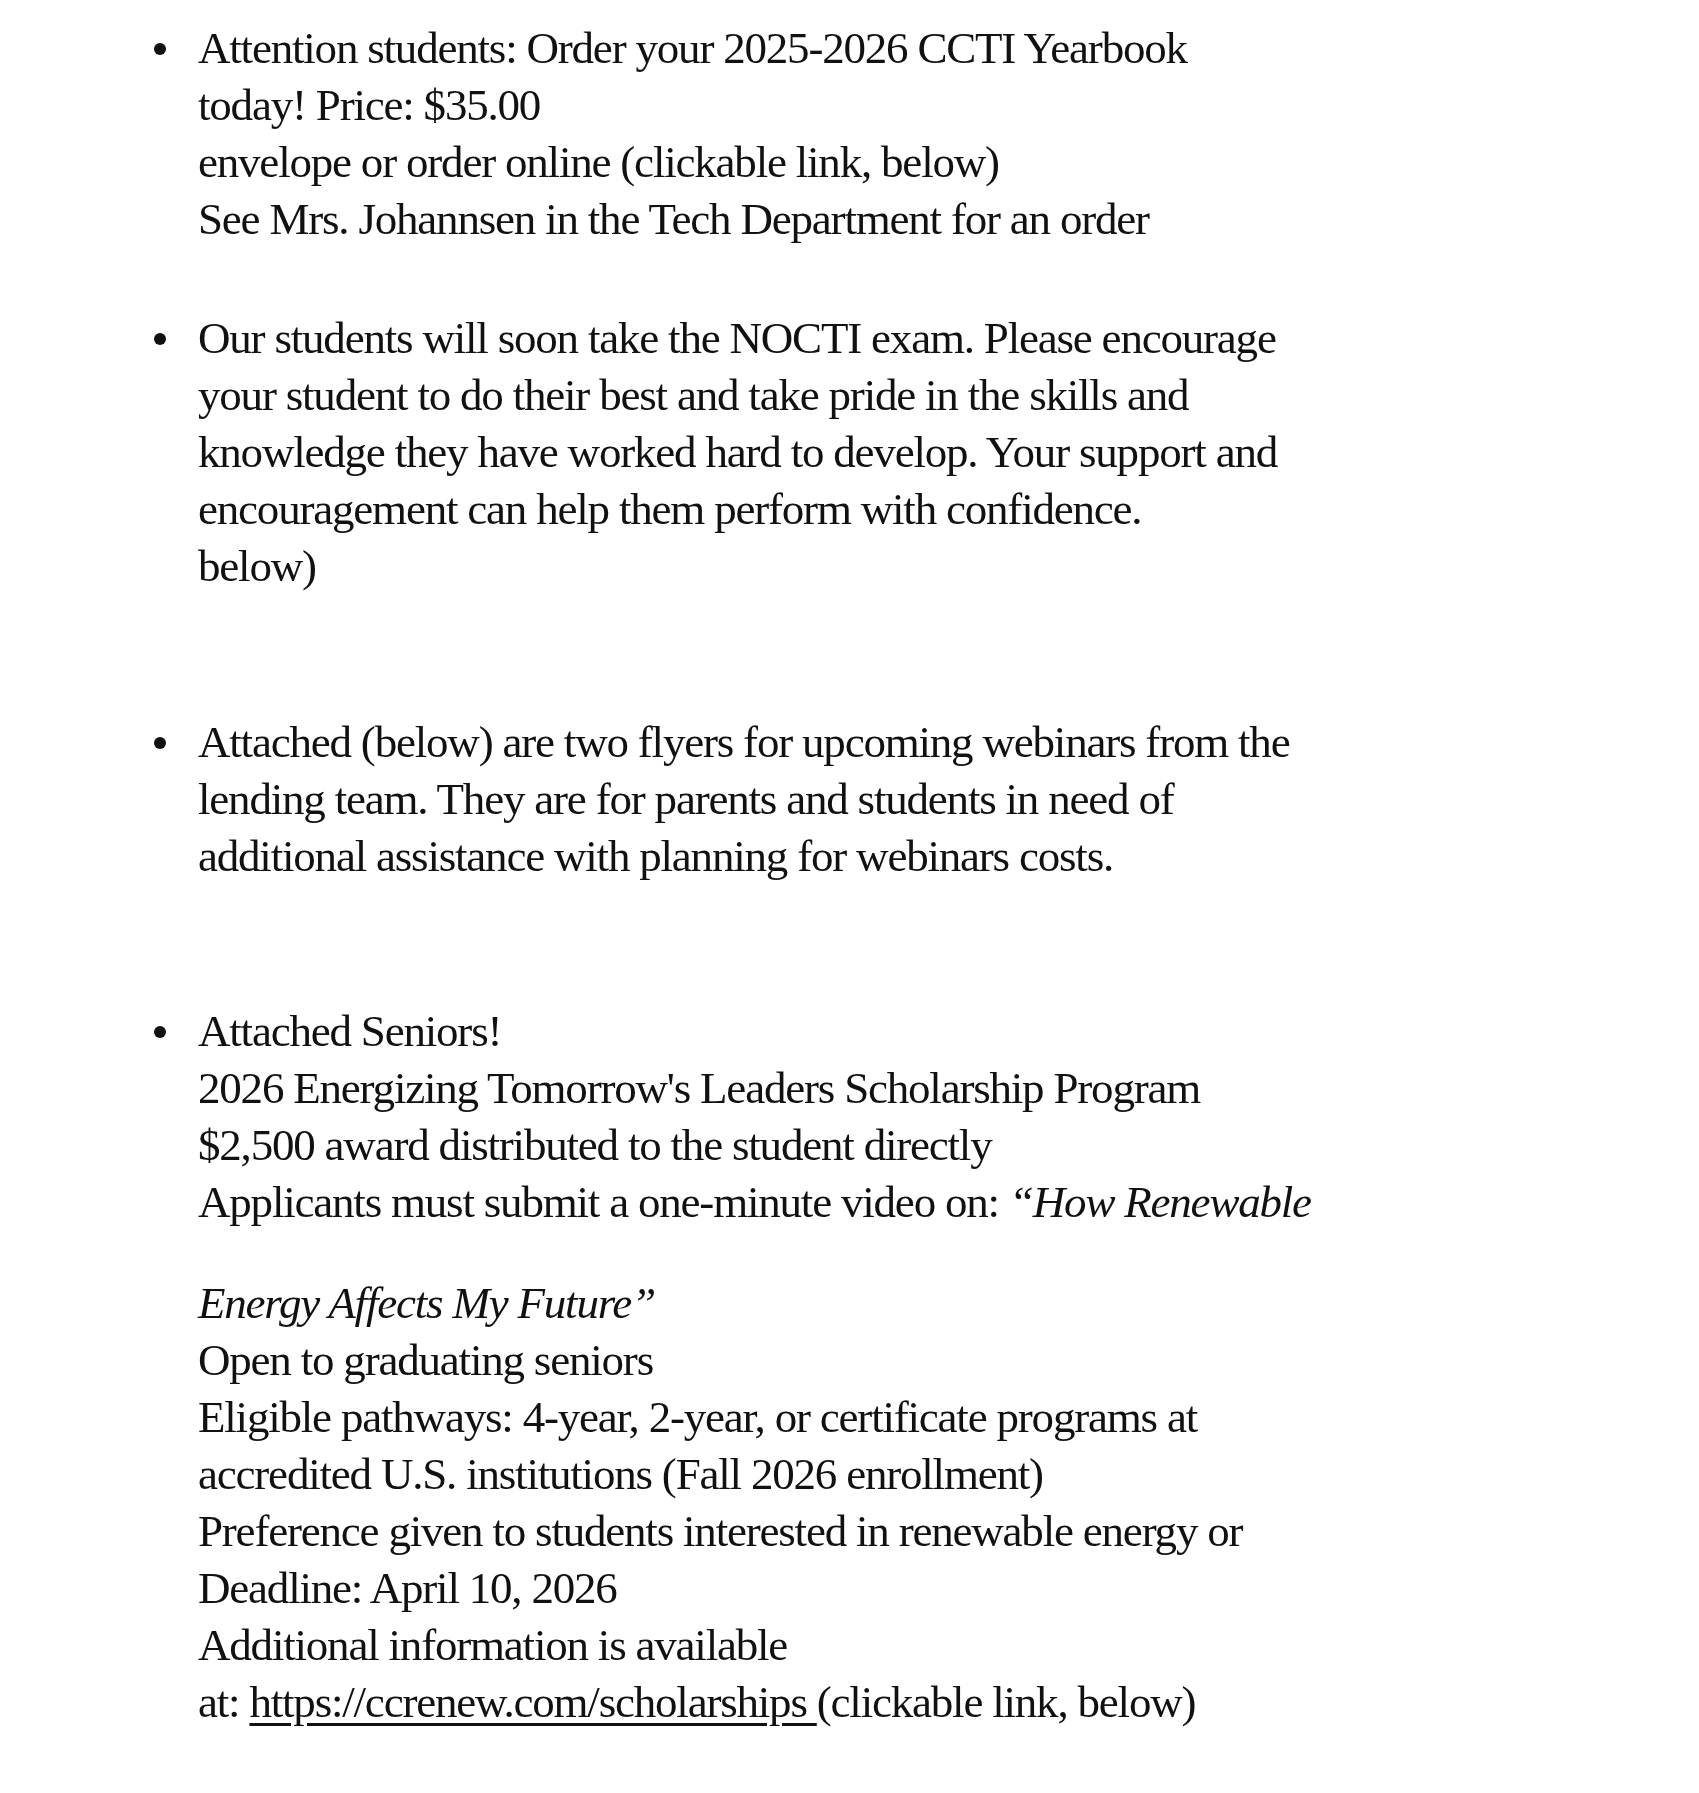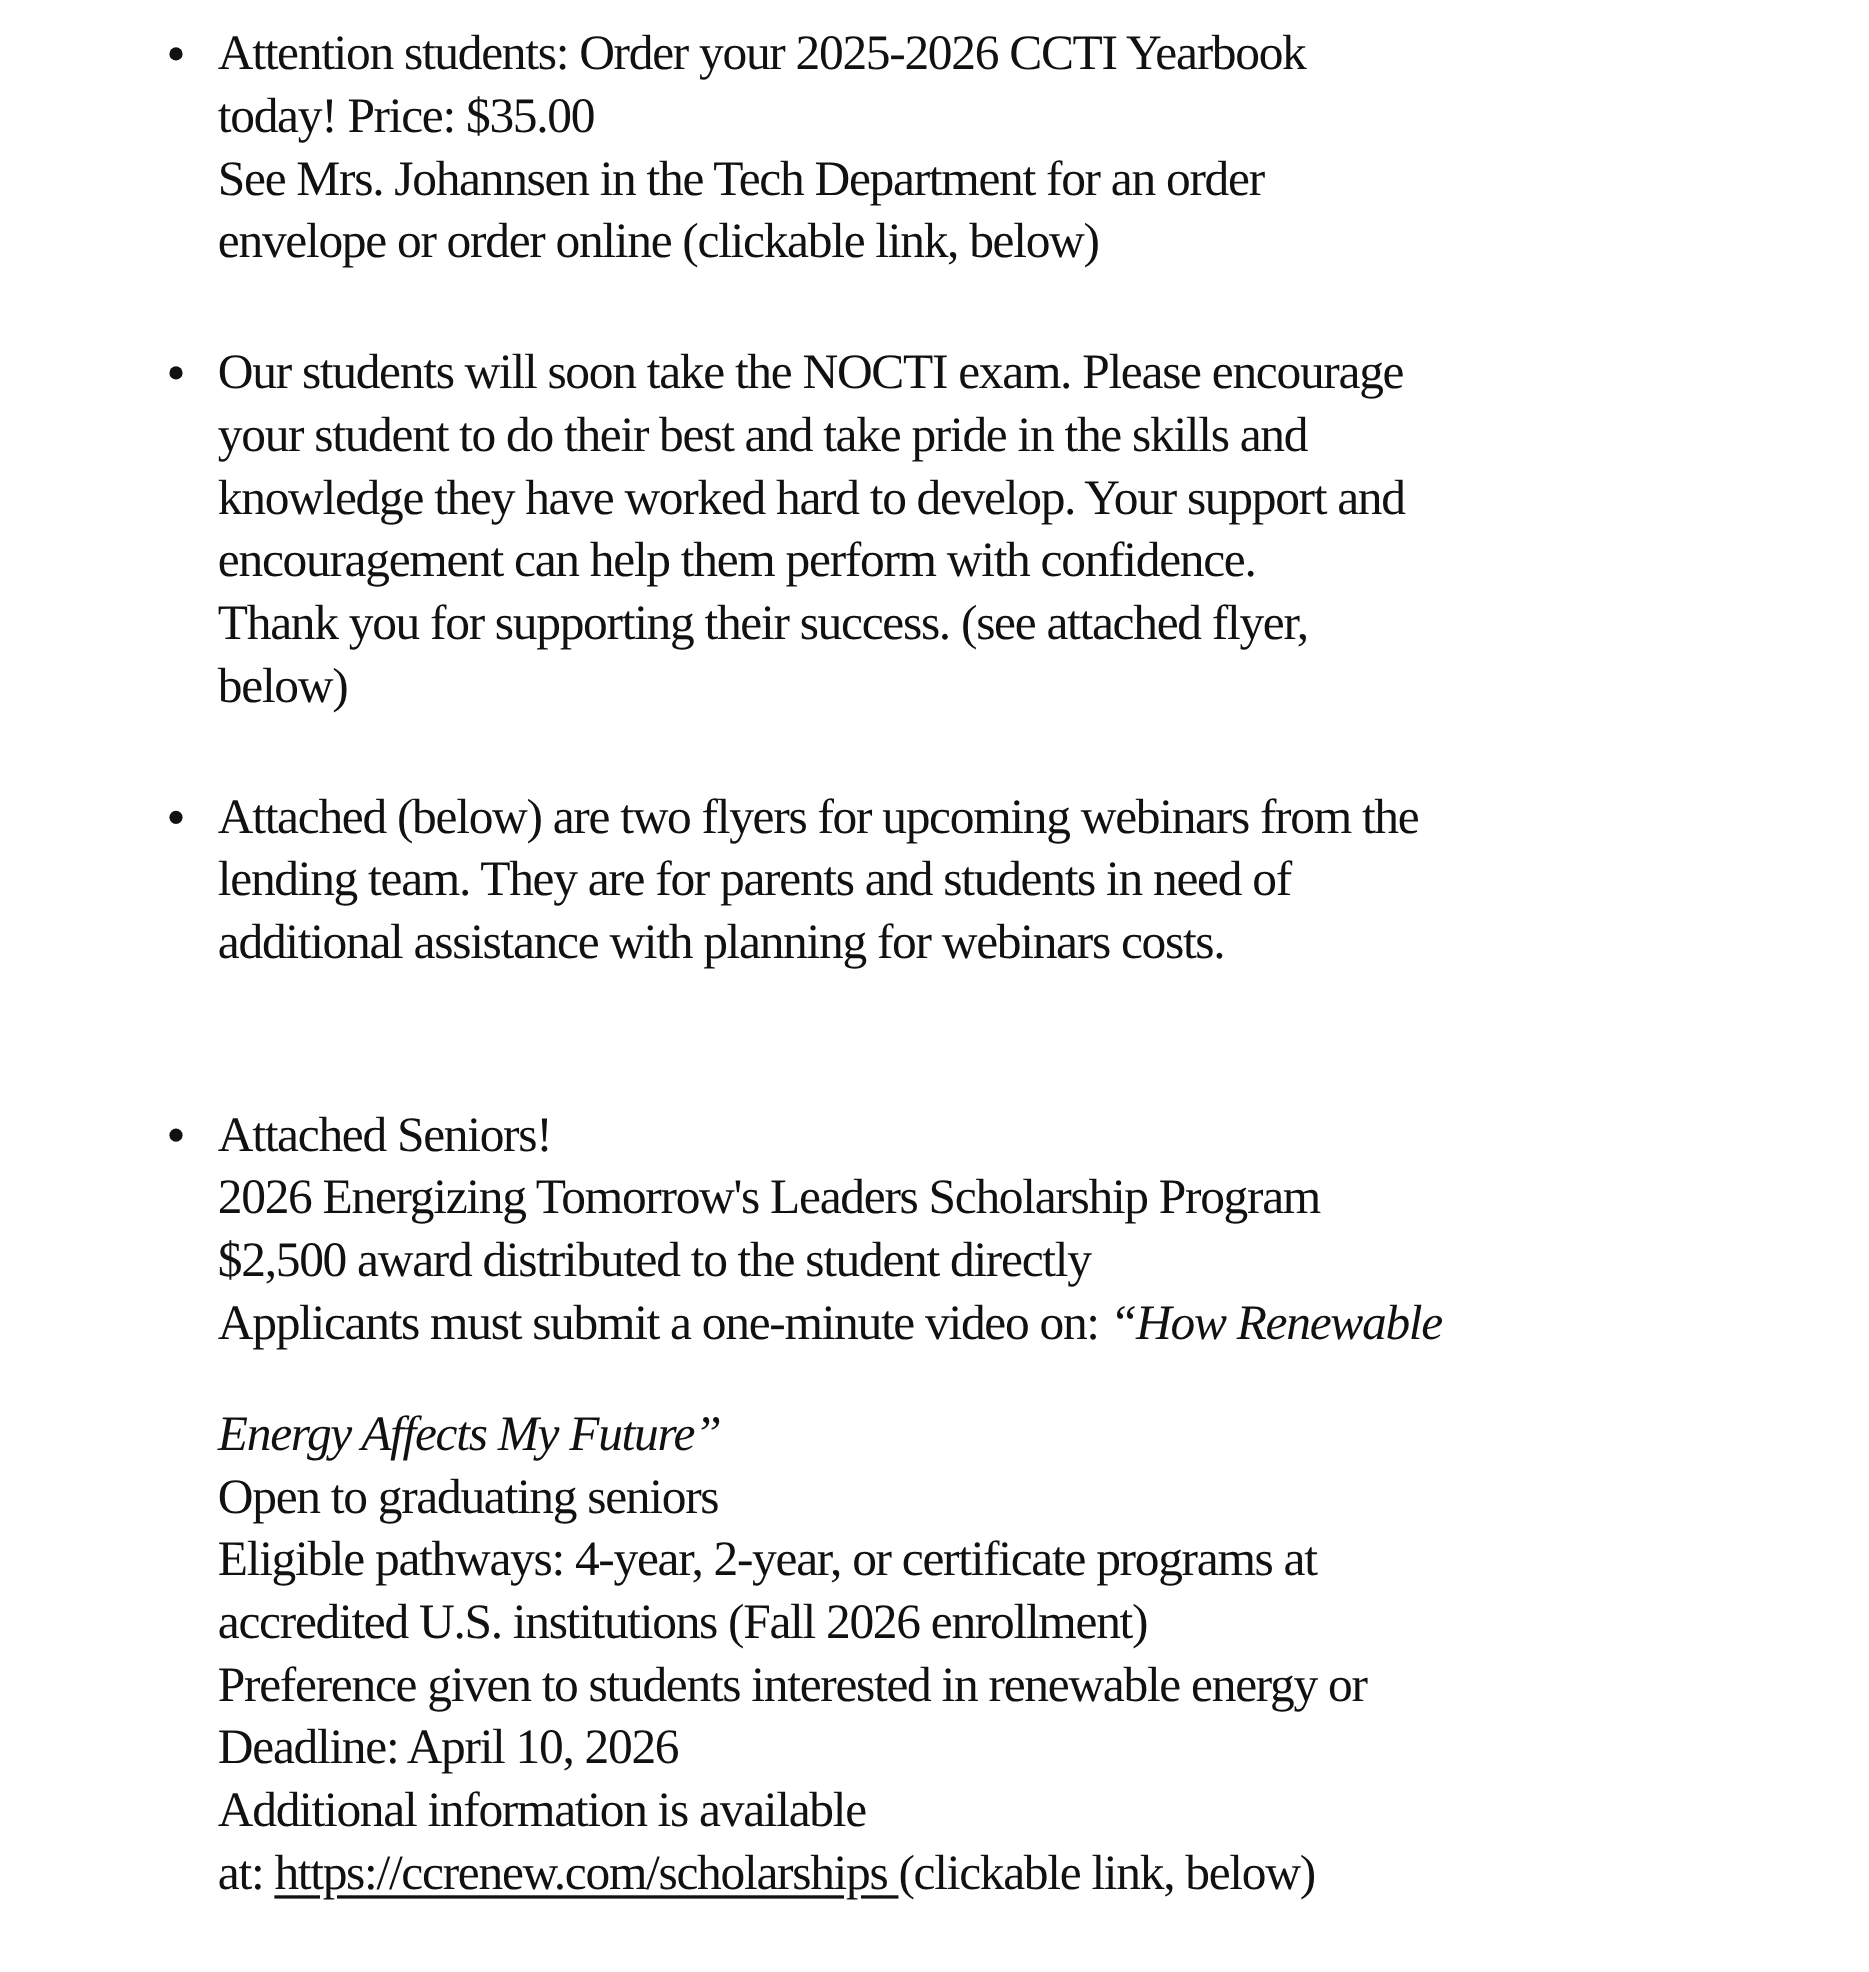--- a/index.html
+++ b/index.html
@@ -29,33 +29,32 @@
 <body>
 
 <div class="page">
   <ul class="bullets">
 
     <li class="item" style="top:20px;">
       <span class="bullet" style="top:23px;"></span>
       <div class="text">
         <span class="line">Attention students:  Order your 2025-2026 CCTI Yearbook</span>
         <span class="line">today!  Price: $35.00</span>
+        <span class="line">envelope or order online (clickable link, below)</span>
         <span class="line">See Mrs. Johannsen in the Tech Department for an order</span>
-        <span class="line">envelope or order online (clickable link, below)</span>
       </div>
     </li>
 
     <li class="item" style="top:310px;">
       <span class="bullet" style="top:23px;"></span>
       <div class="text">
         <span class="line">Our students will soon take the NOCTI exam. Please encourage</span>
         <span class="line">your student to do their best and take pride in the skills and</span>
         <span class="line">knowledge they have worked hard to develop. Your support and</span>
         <span class="line">encouragement can help them perform with confidence.</span>
-        <span class="line">Thank you for supporting their success. (see attached flyer,</span>
         <span class="line">below)</span>
       </div>
     </li>
 
     <li class="item" style="top:714px;">
       <span class="bullet" style="top:23px;"></span>
       <div class="text">
         <span class="line">Attached (below) are two flyers for upcoming webinars from the</span>
         <span class="line">lending team.  They are for parents and students in need of</span>
         <span class="line">additional assistance with planning for webinars costs.</span>

